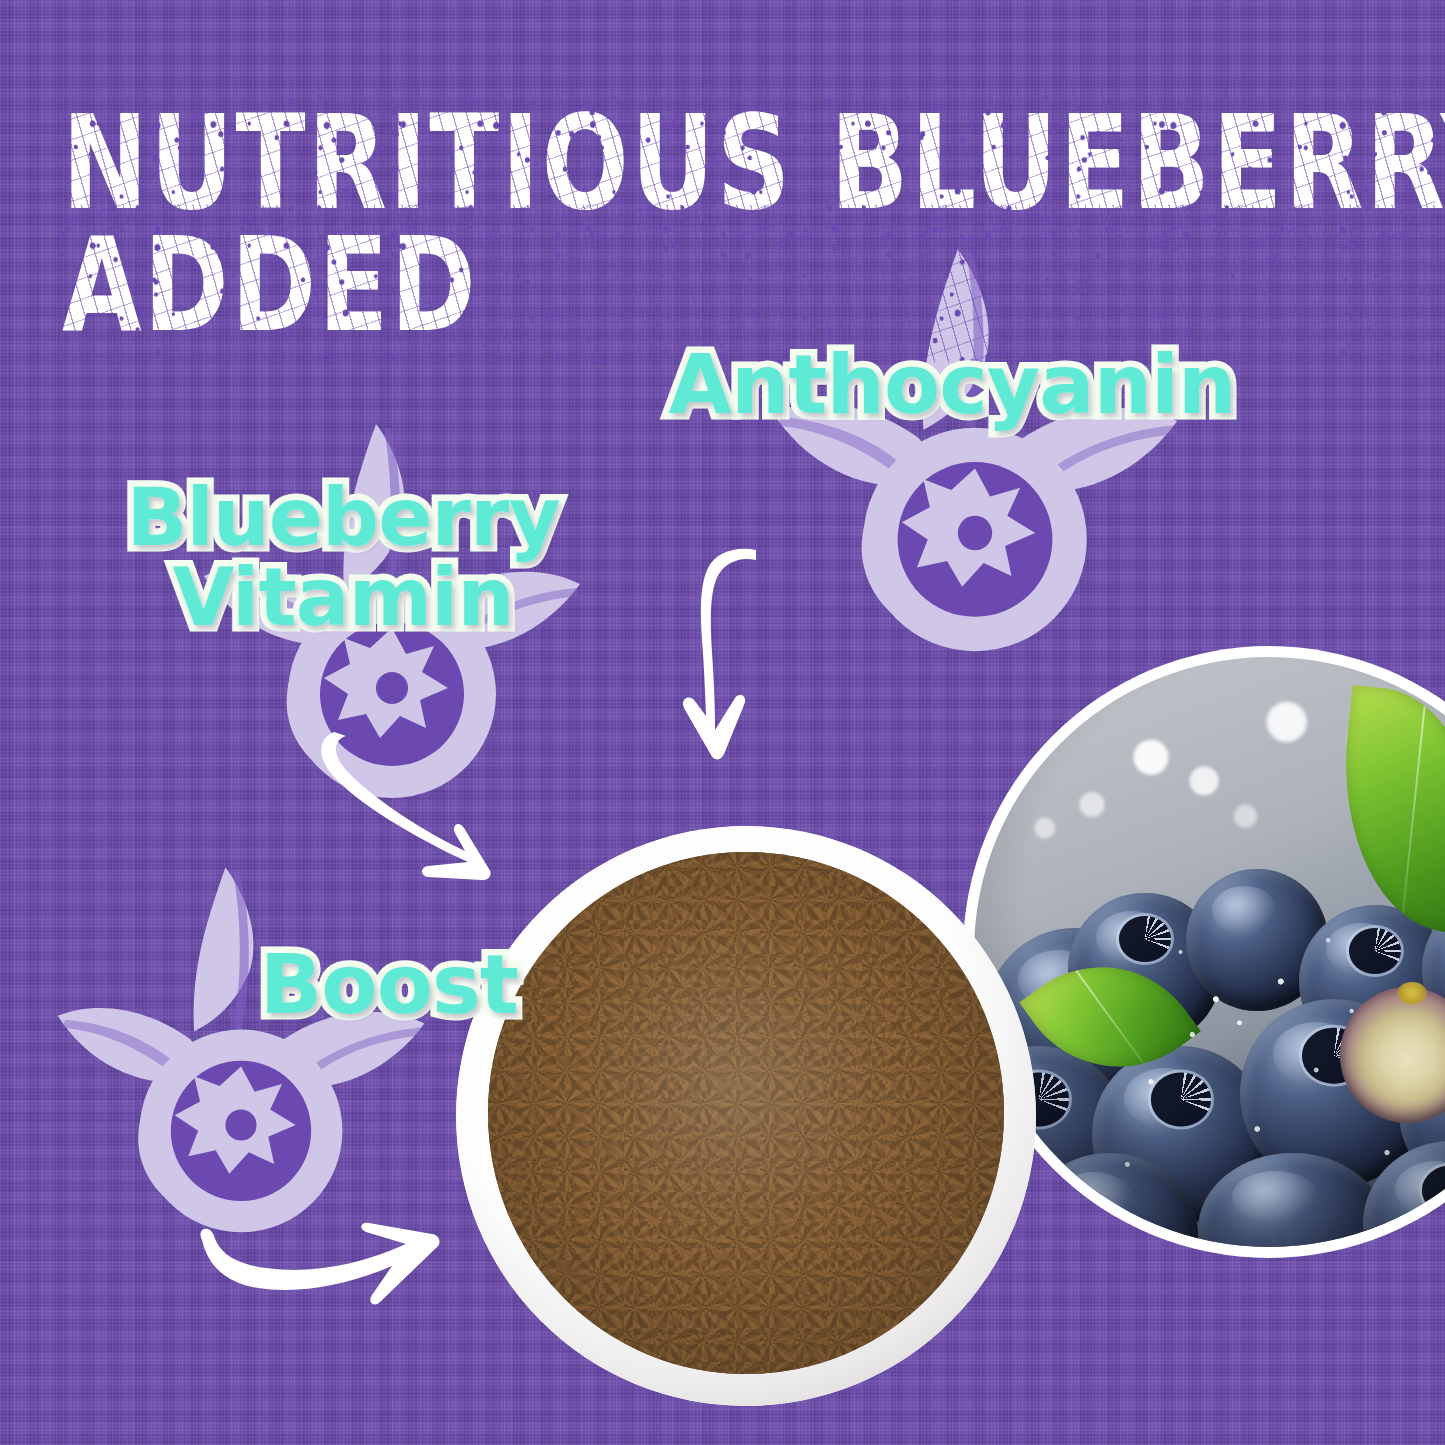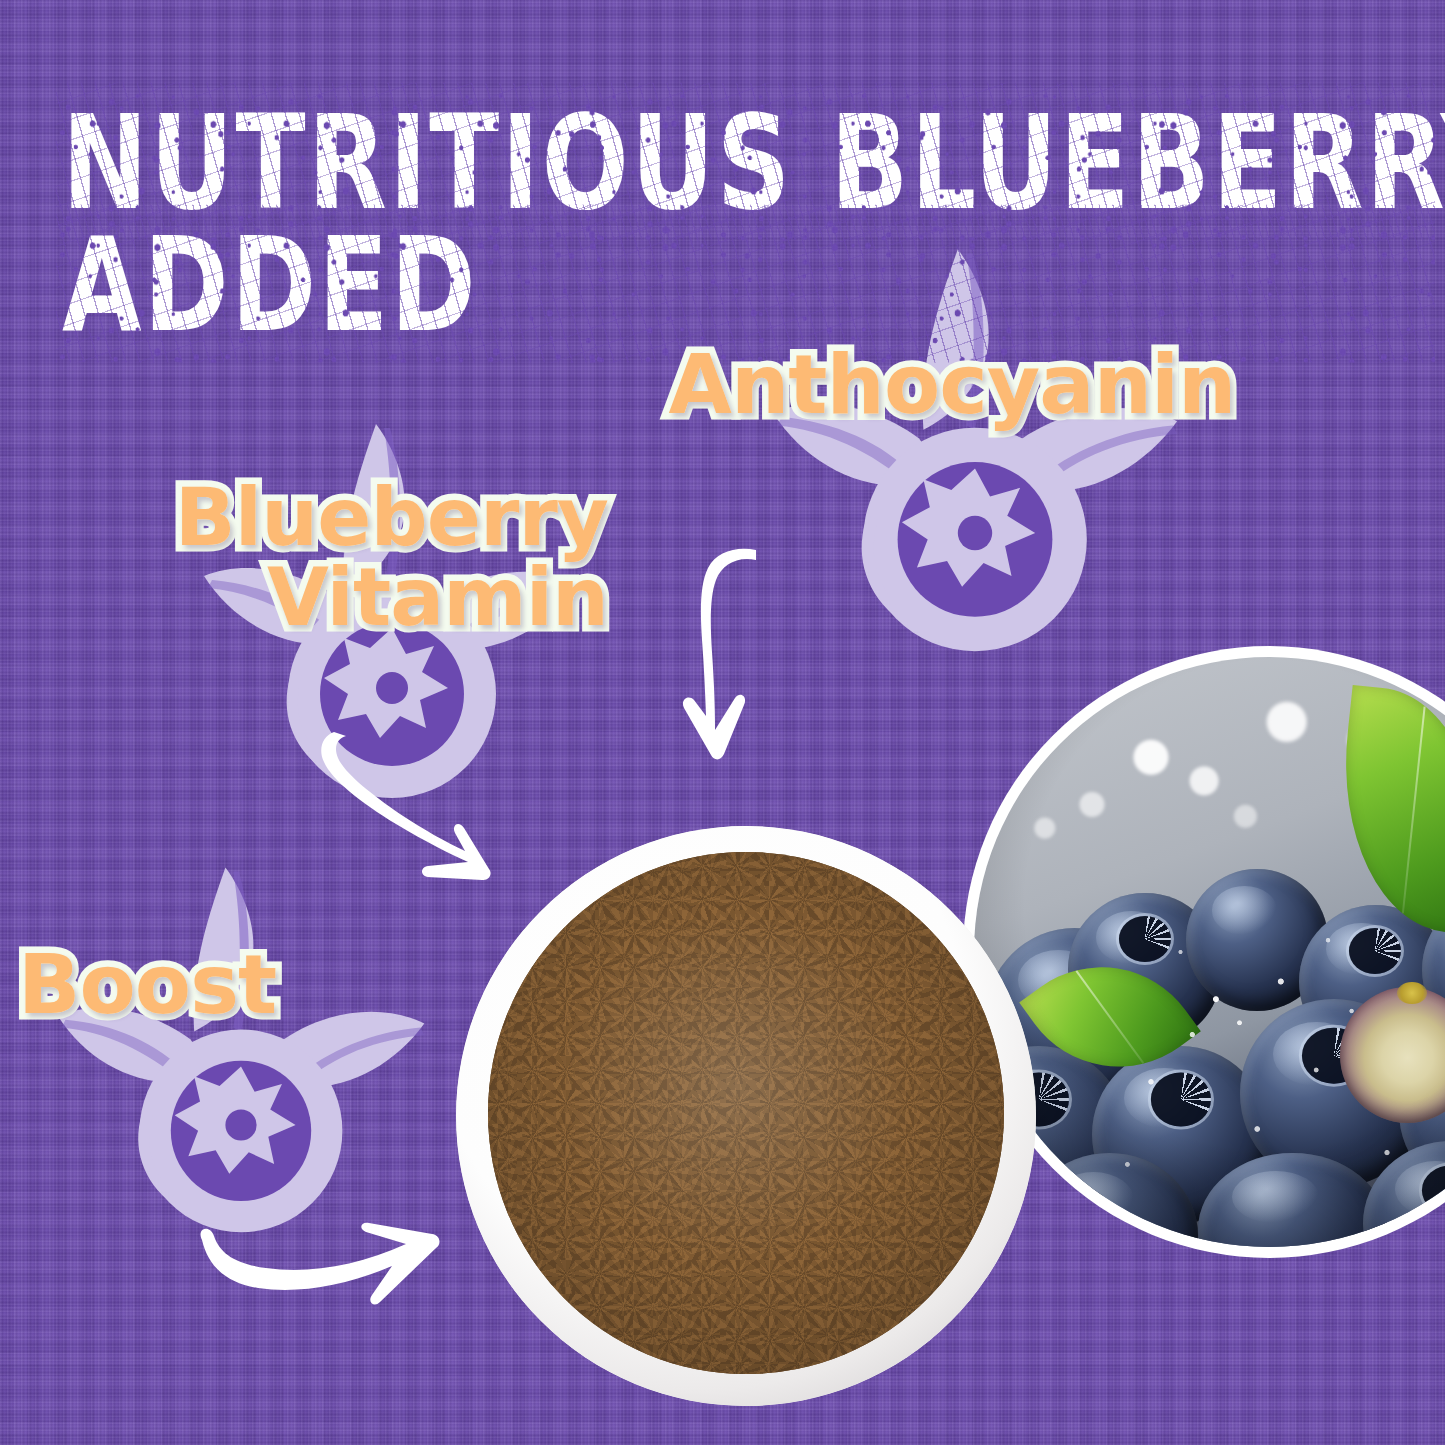--- a/index.html
+++ b/index.html
@@ -88,35 +88,35 @@
       144px 82px,168px 92px,
       100% 100%,100% 100%;
     mix-blend-mode:normal;
   }
 
   
   .glabel{
     z-index:7;
     font-family:"DejaVu Sans","Liberation Sans",sans-serif;
     font-weight:700;
-    color:#fdba74;
+    color:#5eead4;
     line-height:1.0;
     letter-spacing:-1px;
     -webkit-text-stroke:13px #f4fbef;
     paint-order:stroke fill;
     text-shadow:
       0 0 0 #f4fbef,
       3px 4px 5px rgba(40,20,80,.22);
   }
   .glabel .gl-row{display:block;white-space:nowrap;}
 
   #label-anthocyanin{ left:612px; top:344px; width:680px; font-size:82px; text-align:center;}
-  #label-blueberry  { left:78px;  top:478px; width:530px; font-size:80px; text-align:right;}
+  #label-blueberry  { left:78px;  top:478px; width:530px; font-size:80px; text-align:center;}
   #label-vitamin    { left:18px;  top:944px; width:500px; font-size:82px; text-align:left;}
-  #label-vitamin .gl-row.second{text-align:left;}
+  #label-vitamin .gl-row.second{text-align:right;}
 
   
   .arrow{z-index:8;}
   .arrow svg{display:block;}
 
   
   #bowl{
     z-index:5;
     left:456px; top:826px;
     width:580px; height:580px;

